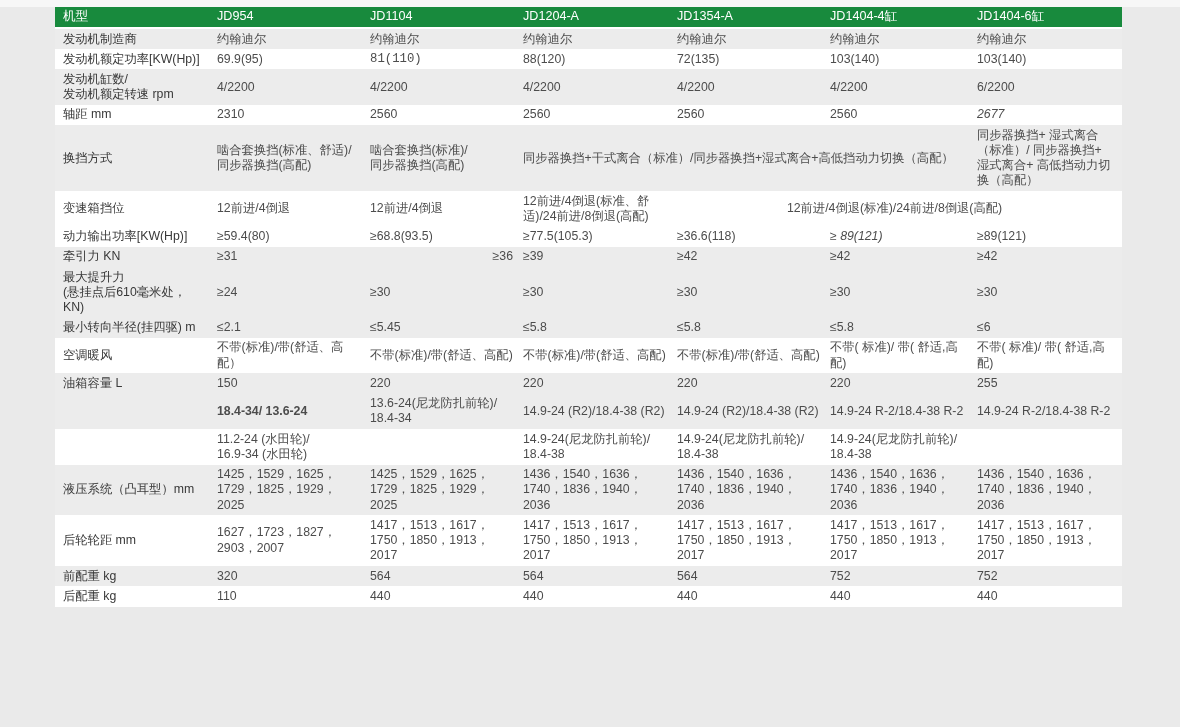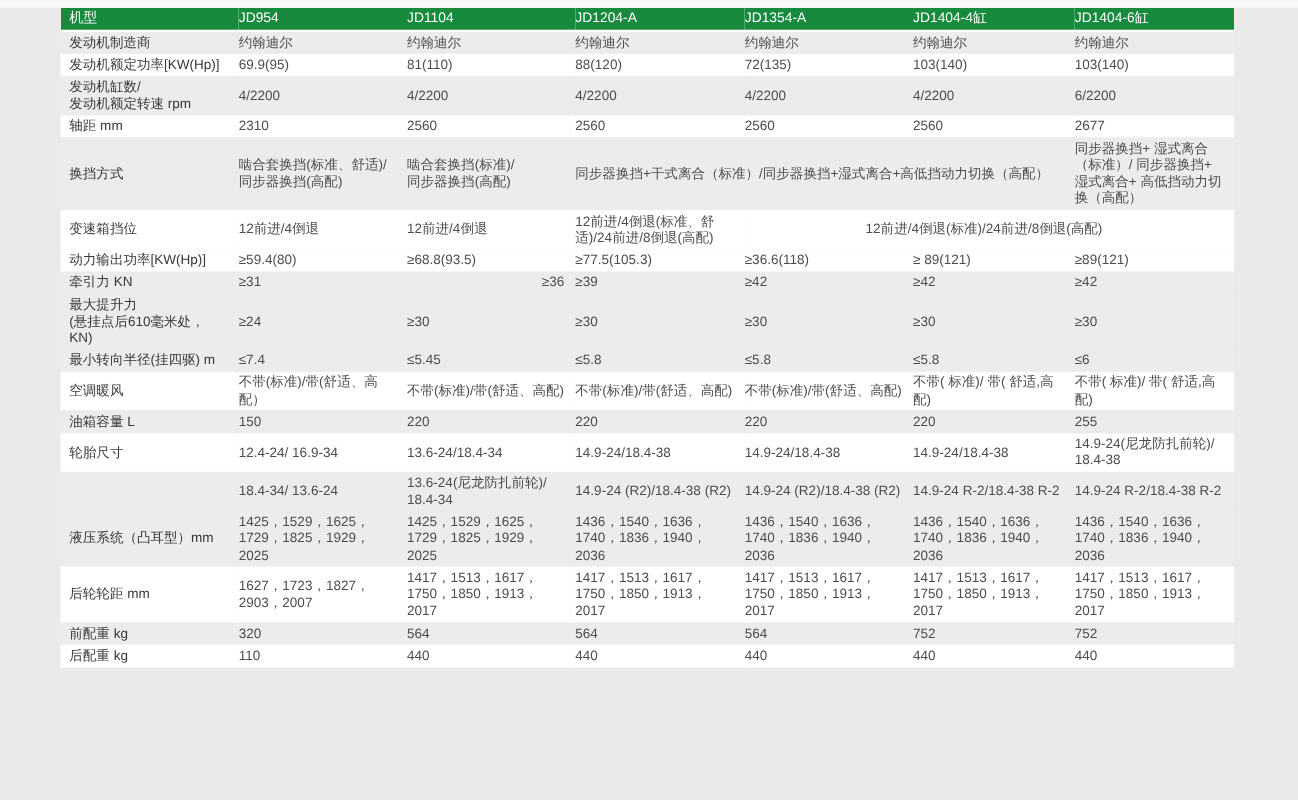--- a/index.html
+++ b/index.html
@@ -80,21 +80,21 @@
           <td style="white-space: pre-line;">约翰迪尔</td>
           <td style="white-space: pre-line;">约翰迪尔</td>
           <td style="white-space: pre-line;">约翰迪尔</td>
           <td style="white-space: pre-line;">约翰迪尔</td>
           <td style="white-space: pre-line;">约翰迪尔</td>
           <td style="white-space: pre-line;">约翰迪尔</td>
         </tr>
         <tr class="plain">
           <td class="label-cell">发动机额定功率[KW(Hp)]</td>
           <td style="white-space: pre-line;">69.9(95)</td>
-          <td style="white-space: pre-line;">81(110)</td>
+          <td style="white-space: pre-line; font-family: Liberation Mono, monospace;">81(110)</td>
           <td style="white-space: pre-line; margin-top: 39px;">88(120)</td>
           <td style="white-space: pre-line;">72(135)</td>
           <td style="white-space: pre-line;">103(140)</td>
           <td style="white-space: pre-line;">103(140)</td>
         </tr>
         <tr class="shade">
           <td class="label-cell">发动机缸数/
 发动机额定转速 rpm</td>
           <td style="white-space: pre-line;">4/2200</td>
           <td style="white-space: pre-line;">4/2200</td>
@@ -103,21 +103,21 @@
           <td style="white-space: pre-line;">4/2200</td>
           <td style="white-space: pre-line;">6/2200</td>
         </tr>
         <tr class="plain">
           <td class="label-cell">轴距 mm</td>
           <td style="white-space: pre-line;">2310</td>
           <td style="white-space: pre-line;">2560</td>
           <td style="white-space: pre-line;">2560</td>
           <td style="white-space: pre-line;">2560</td>
           <td style="white-space: pre-line;">2560</td>
-          <td style="white-space: pre-line;">2677</td>
+          <td style="white-space: pre-line; font-style: italic;">2677</td>
         </tr>
         <tr class="shade">
           <td class="label-cell">换挡方式</td>
           <td style="white-space: pre-line;">啮合套换挡(标准、舒适)/
 同步器换挡(高配)</td>
           <td style="white-space: pre-line;">啮合套换挡(标准)/
 同步器换挡(高配)</td>
           <td colspan="3" style="white-space: pre-line;">同步器换挡+干式离合（标准）/同步器换挡+湿式离合+高低挡动力切换（高配）</td>
           <td style="white-space: pre-line;">同步器换挡+ 湿式离合（标准）/ 同步器换挡+ 湿式离合+ 高低挡动力切换（高配）</td>
         </tr>
@@ -127,21 +127,21 @@
           <td style="white-space: pre-line;">12前进/4倒退</td>
           <td style="white-space: pre-line;">12前进/4倒退(标准、舒适)/24前进/8倒退(高配)</td>
           <td colspan="3" style="text-align: center; white-space: pre-line;">12前进/4倒退(标准)/24前进/8倒退(高配)</td>
         </tr>
         <tr class="plain">
           <td class="label-cell">动力输出功率[KW(Hp)]</td>
           <td style="white-space: pre-line;">≥59.4(80)</td>
           <td style="white-space: pre-line;">≥68.8(93.5)</td>
           <td style="white-space: pre-line;">≥77.5(105.3)</td>
           <td style="white-space: pre-line;">≥36.6(118)</td>
-          <td style="white-space: pre-line;">≥ 89(121)</td>
+          <td style="white-space: pre-line; font-style: italic;">≥ 89(121)</td>
           <td style="white-space: pre-line;">≥89(121)</td>
         </tr>
         <tr class="shade">
           <td class="label-cell">牵引力 KN</td>
           <td style="white-space: pre-line;">≥31</td>
           <td style="white-space: pre-line; text-align: right;">≥36</td>
           <td style="white-space: pre-line;">≥39</td>
           <td style="white-space: pre-line;">≥42</td>
           <td style="white-space: pre-line;">≥42</td>
           <td style="white-space: pre-line;">≥42</td>
@@ -151,21 +151,21 @@
 (悬挂点后610毫米处，KN)</td>
           <td style="white-space: pre-line;">≥24</td>
           <td style="white-space: pre-line;">≥30</td>
           <td style="white-space: pre-line;">≥30</td>
           <td style="white-space: pre-line;">≥30</td>
           <td style="white-space: pre-line;">≥30</td>
           <td style="white-space: pre-line;">≥30</td>
         </tr>
         <tr class="shade">
           <td class="label-cell">最小转向半径(挂四驱) m</td>
-          <td style="white-space: pre-line;">≤7.4</td>
+          <td style="white-space: pre-line;">≤2.1</td>
           <td style="white-space: pre-line;">≤5.45</td>
           <td style="white-space: pre-line;">≤5.8</td>
           <td style="white-space: pre-line;">≤5.8</td>
           <td style="white-space: pre-line;">≤5.8</td>
           <td style="white-space: pre-line;">≤6</td>
         </tr>
         <tr class="plain">
           <td class="label-cell">空调暖风</td>
           <td style="white-space: pre-line;">不带(标准)/带(舒适、高配）</td>
           <td style="white-space: pre-line;">不带(标准)/带(舒适、高配)</td>
@@ -176,39 +176,42 @@
         </tr>
         <tr class="shade">
           <td class="label-cell">油箱容量 L</td>
           <td style="white-space: pre-line; margin-left: 20px;">150</td>
           <td style="white-space: pre-line;">220</td>
           <td style="white-space: pre-line;">220</td>
           <td style="white-space: pre-line;">220</td>
           <td style="white-space: pre-line;">220</td>
           <td style="white-space: pre-line;">255</td>
         </tr>
-        <tr class="plain">
-          <td class="label-cell">轮胎尺寸</td>
-          <td style="white-space: pre-line;">12.4-24/ 16.9-34</td>
-          <td style="white-space: pre-line;">13.6-24/18.4-34</td>
-          <td style="white-space: pre-line;">14.9-24/18.4-38</td>
-          <td style="white-space: pre-line;">14.9-24/18.4-38</td>
-          <td style="white-space: pre-line;">14.9-24/18.4-38</td>
-          <td style="white-space: pre-line;">14.9-24(尼龙防扎前轮)/
-18.4-38</td>
-        </tr>
         <tr class="shade">
           <td class="label-cell"></td>
-          <td style="white-space: pre-line;">18.4-34/ 13.6-24</td>
+          <td style="white-space: pre-line; font-weight: bold;">18.4-34/ 13.6-24</td>
           <td style="white-space: pre-line;">13.6-24(尼龙防扎前轮)/
 18.4-34</td>
           <td style="white-space: pre-line;">14.9-24 (R2)/18.4-38 (R2)</td>
           <td style="white-space: pre-line;">14.9-24 (R2)/18.4-38 (R2)</td>
           <td style="white-space: pre-line;">14.9-24 R-2/18.4-38 R-2</td>
           <td style="white-space: pre-line;">14.9-24 R-2/18.4-38 R-2</td>
+        </tr>
+        <tr class="plain">
+          <td class="label-cell"></td>
+          <td style="white-space: pre-line;">11.2-24 (水田轮)/
+16.9-34 (水田轮)</td>
+          <td style="white-space: pre-line;"></td>
+          <td style="white-space: pre-line;">14.9-24(尼龙防扎前轮)/
+18.4-38</td>
+          <td style="white-space: pre-line;">14.9-24(尼龙防扎前轮)/
+18.4-38</td>
+          <td style="white-space: pre-line;">14.9-24(尼龙防扎前轮)/
+18.4-38</td>
+          <td style="white-space: pre-line;"></td>
         </tr>
         <tr class="shade">
           <td class="label-cell">液压系统（凸耳型）mm</td>
           <td style="white-space: pre-line;">1425，1529，1625，1729，1825，1929，2025</td>
           <td style="white-space: pre-line;">1425，1529，1625，1729，1825，1929，2025</td>
           <td style="white-space: pre-line;">1436，1540，1636，1740，1836，1940，2036</td>
           <td style="white-space: pre-line;">1436，1540，1636，1740，1836，1940，2036</td>
           <td style="white-space: pre-line;">1436，1540，1636，1740，1836，1940，2036</td>
           <td style="white-space: pre-line;">1436，1540，1636，1740，1836，1940，2036</td>
         </tr>

